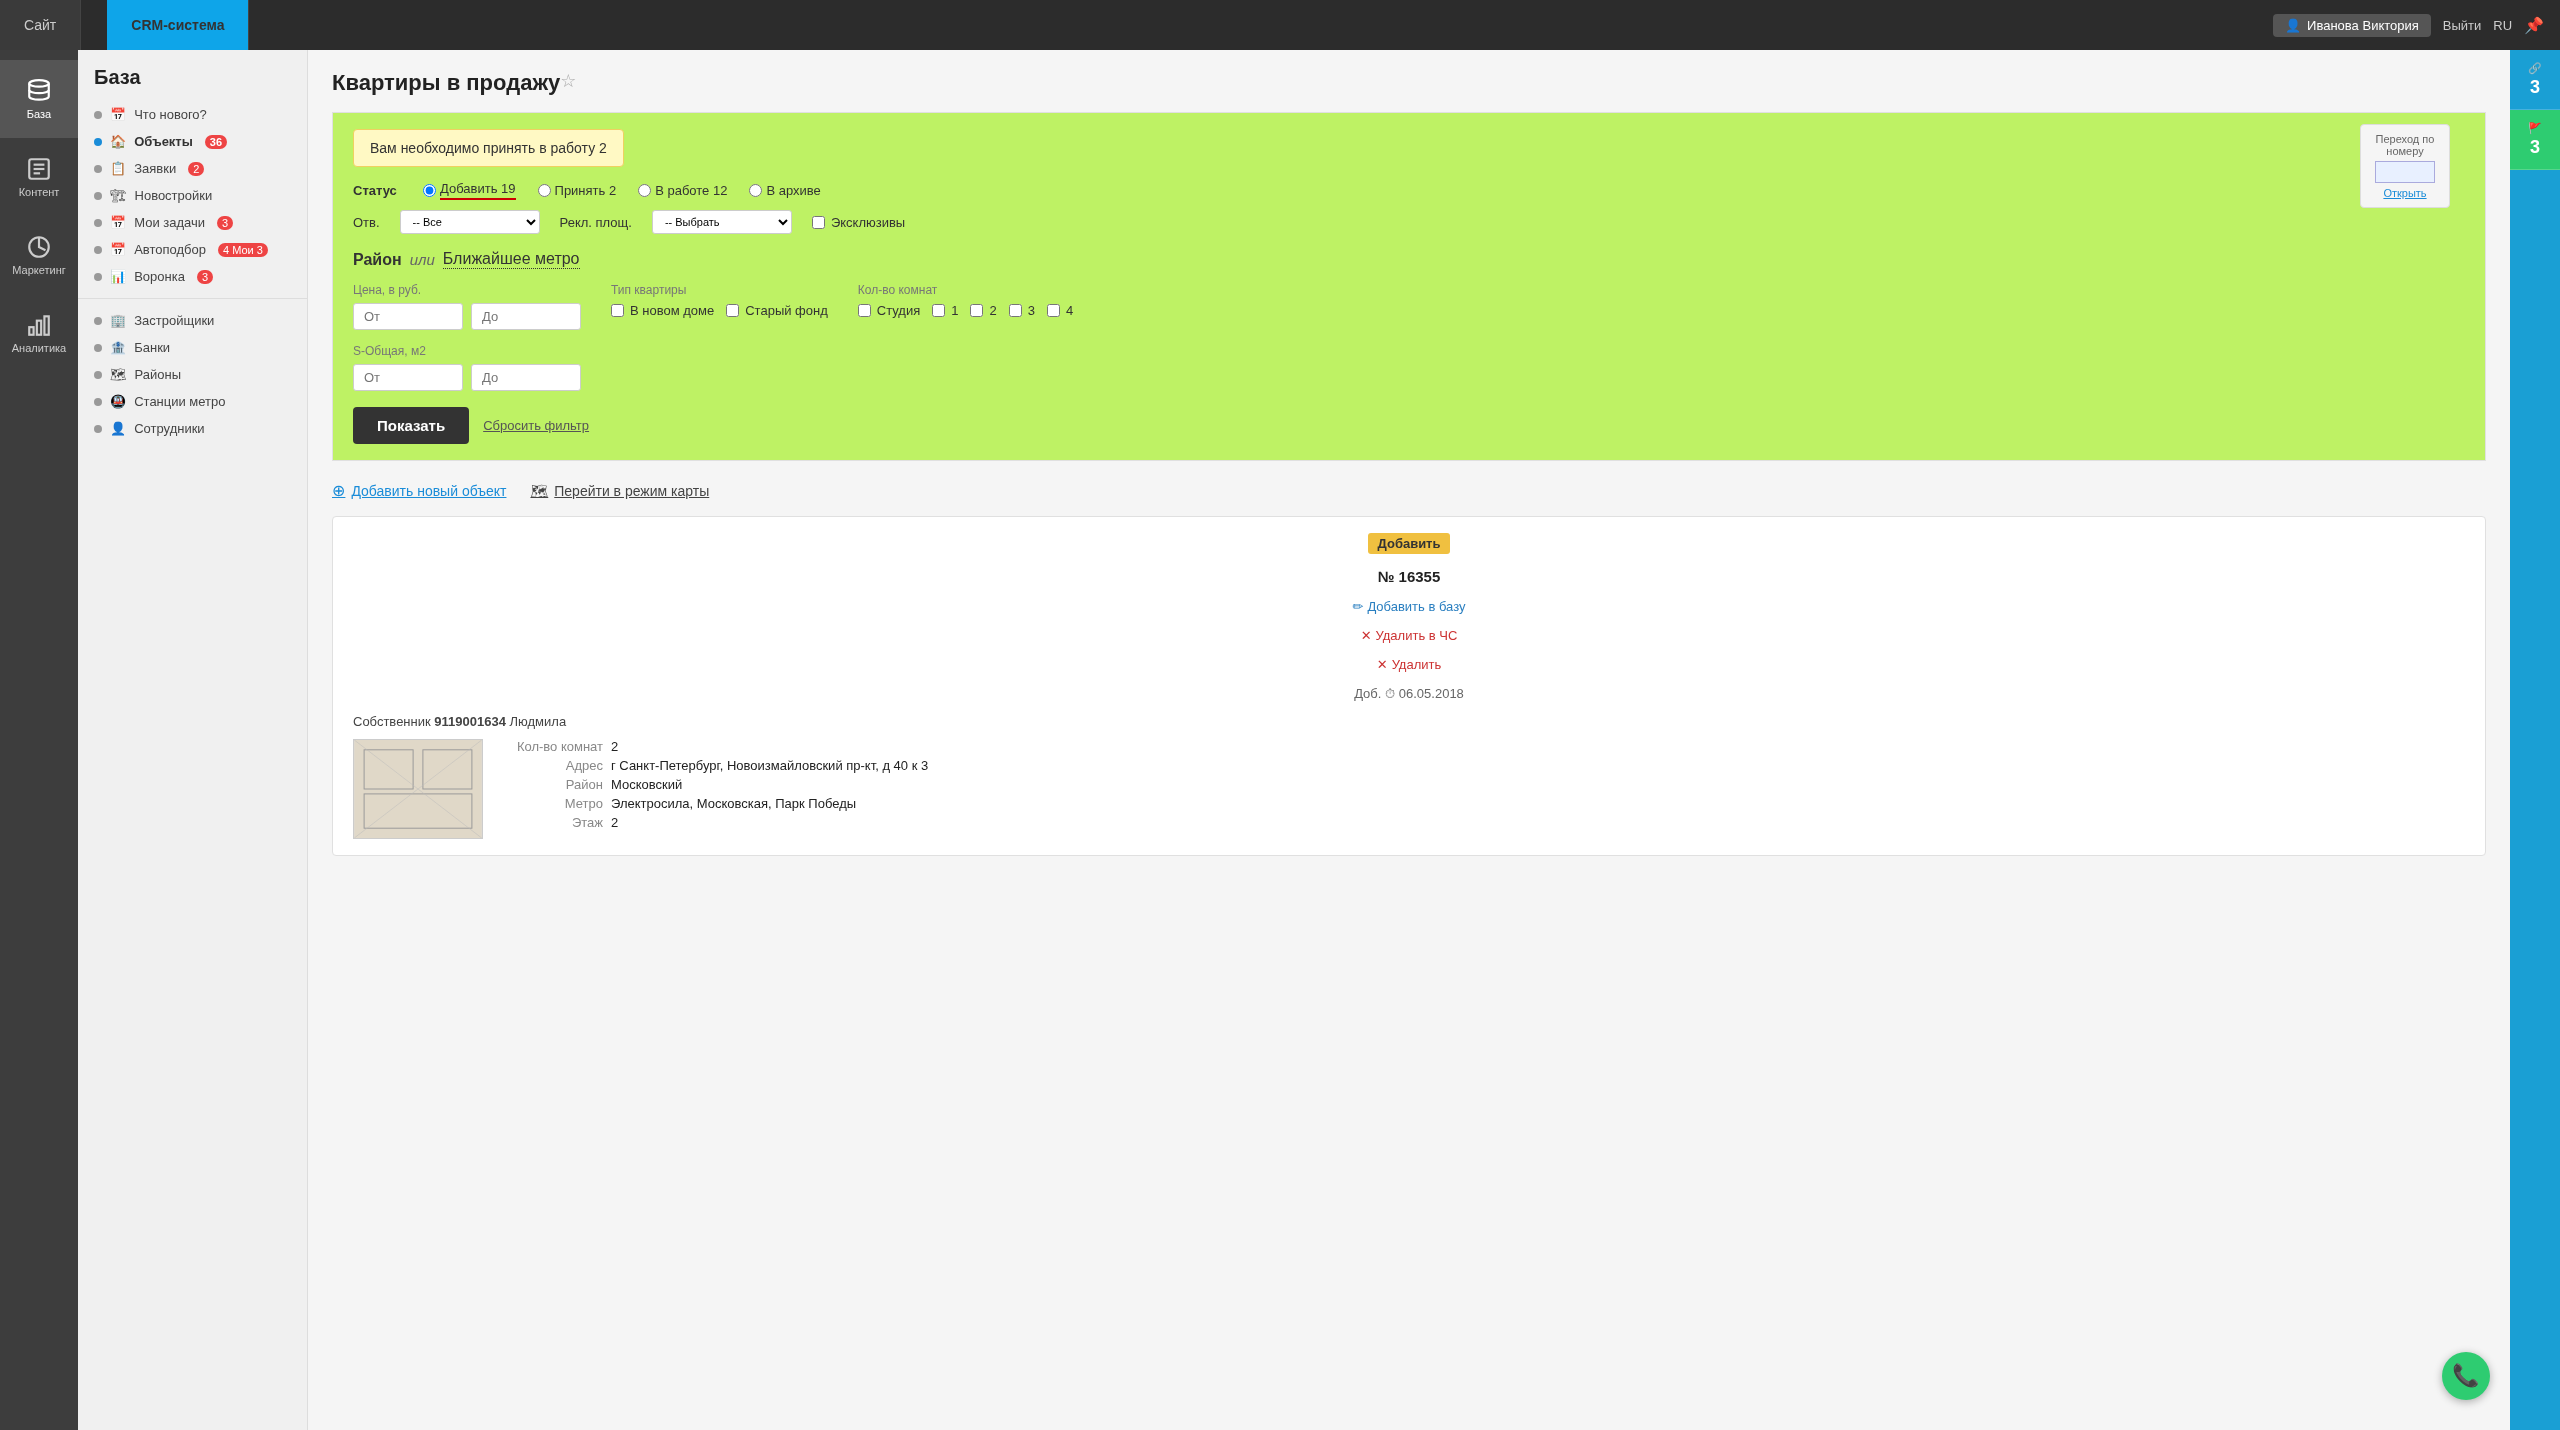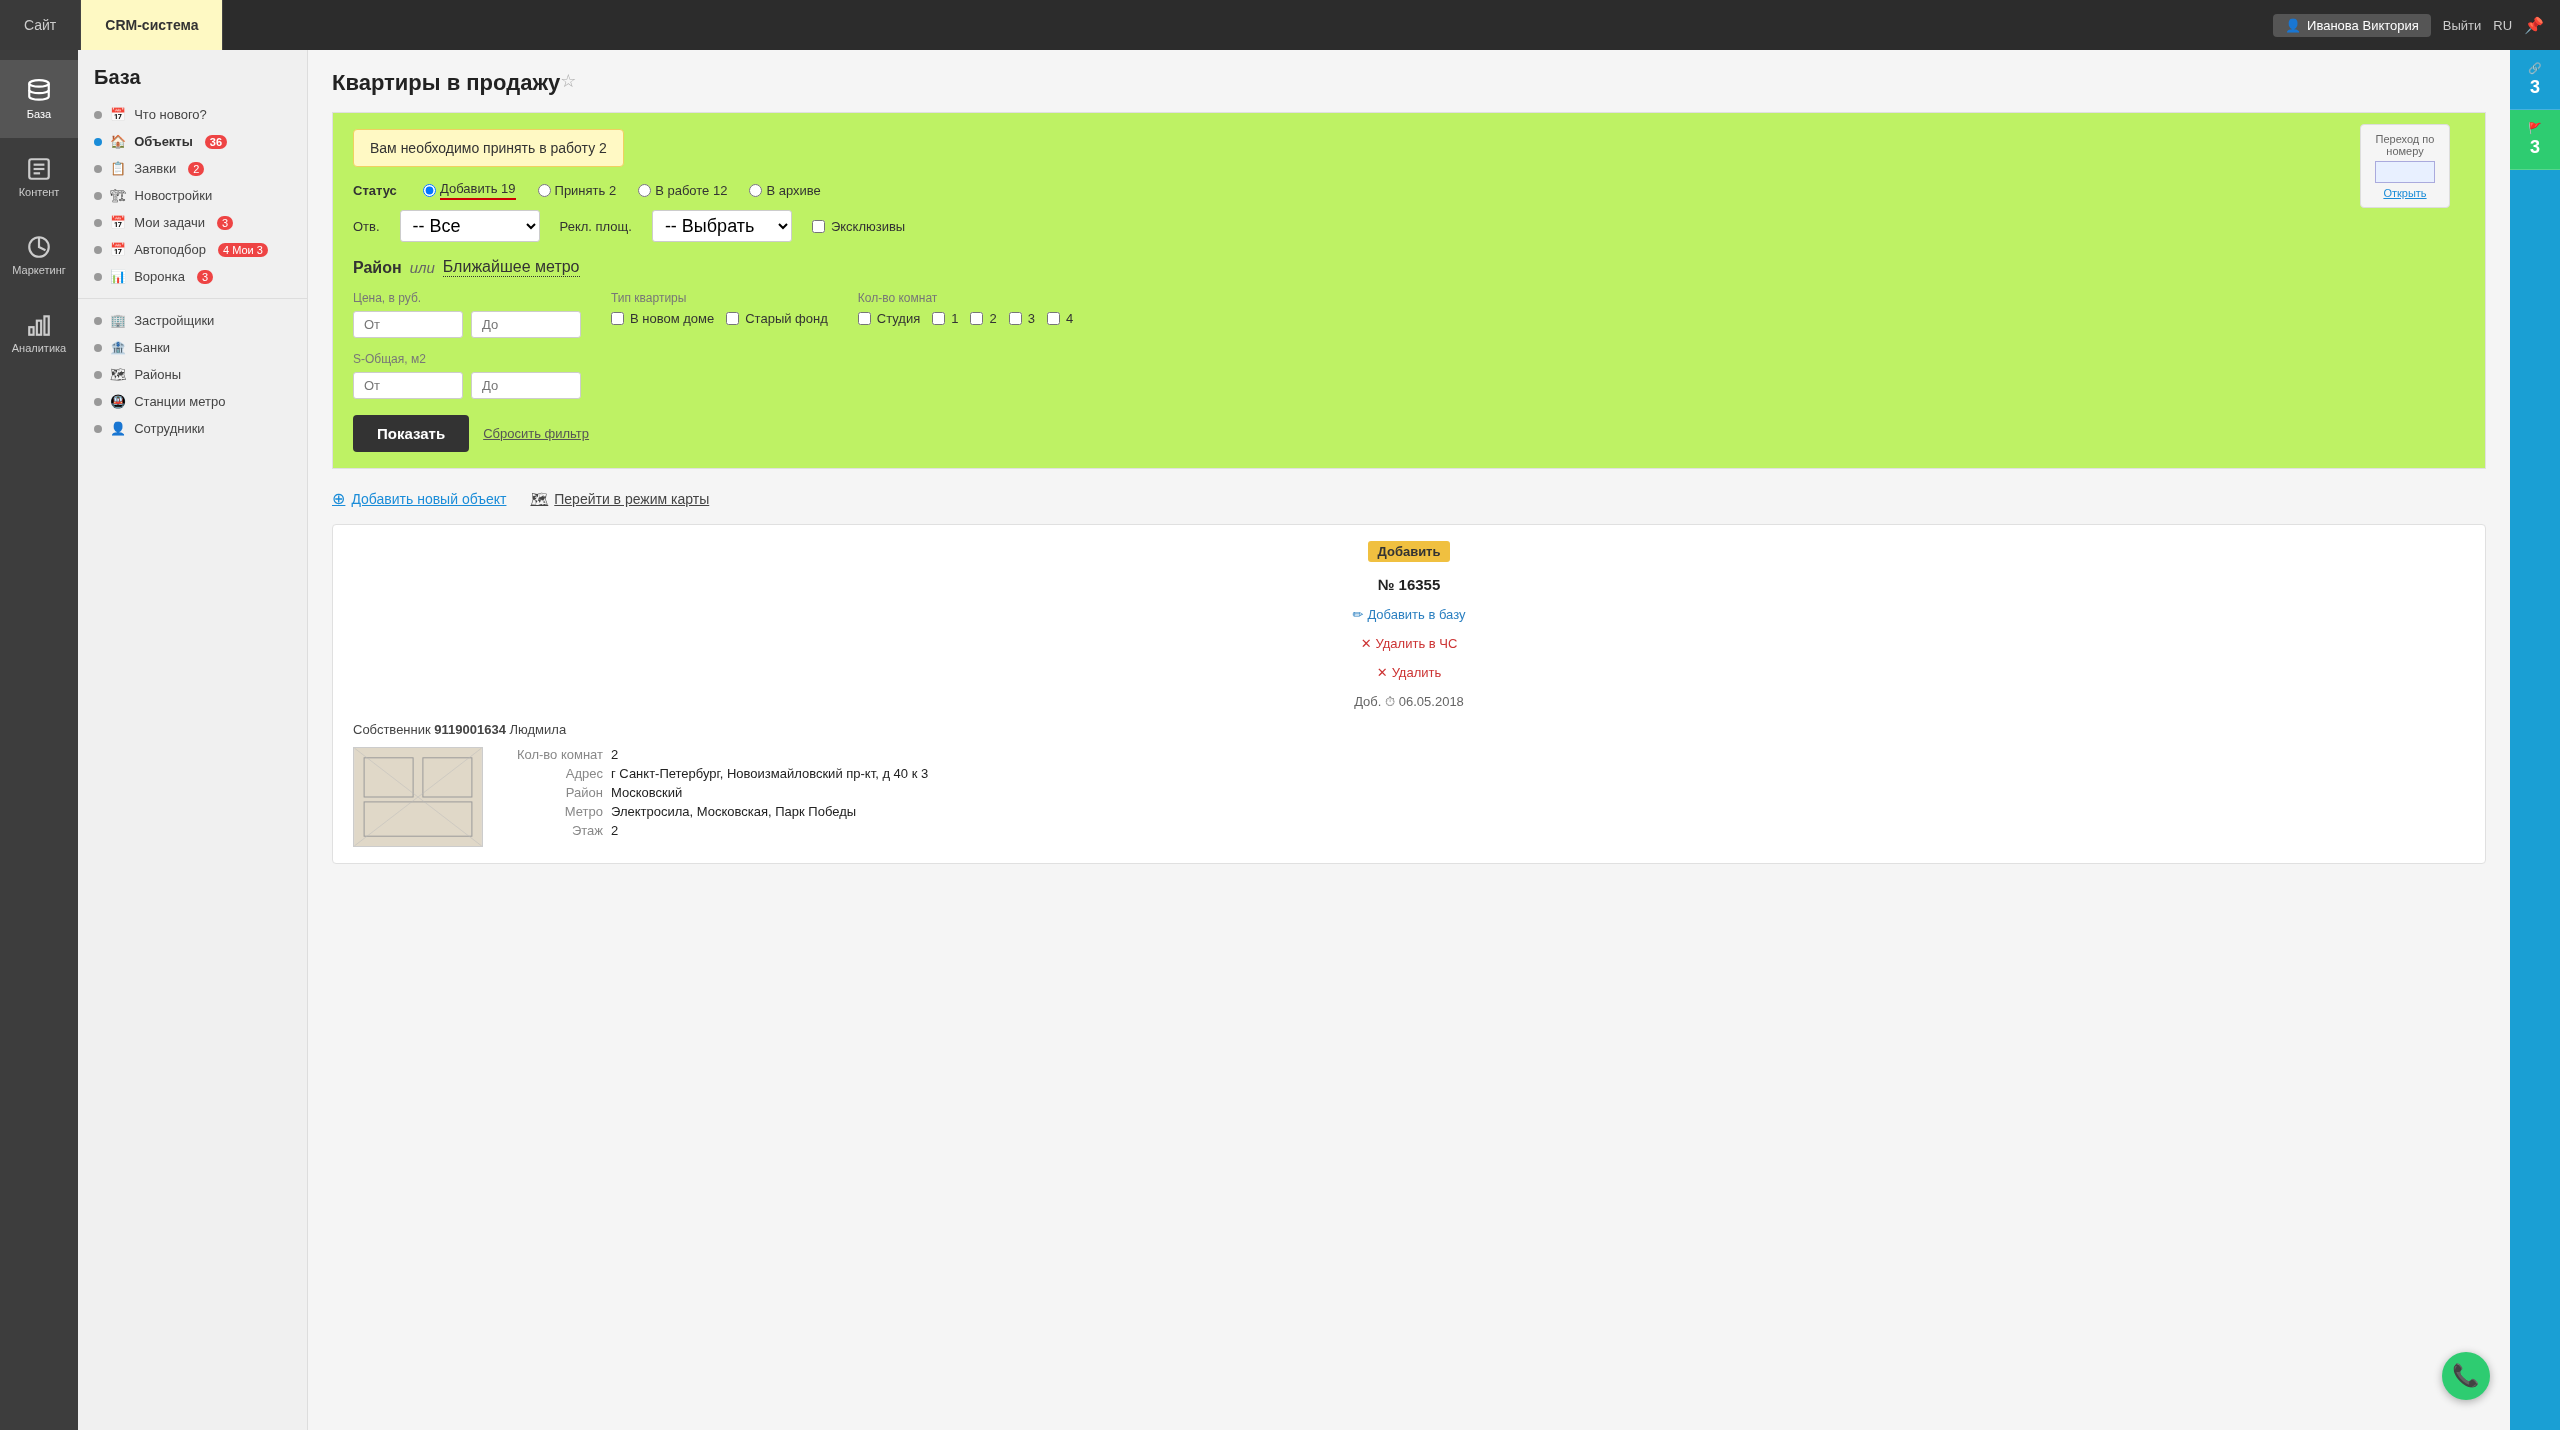--- a/index.html
+++ b/index.html
@@ -8,21 +8,21 @@
     
     .top-nav {
       display: flex; align-items: center; background: #2c2c2c; height: 50px; padding: 0 0 0 0;
       position: relative; z-index: 100;
     }
     .top-nav-tab {
       display: flex; align-items: center; justify-content: center;
       height: 50px; padding: 0 24px; font-size: 14px; color: #ccc; cursor: pointer;
       border-right: 1px solid #444;
     }
-    .top-nav-tab.active { background: #fef9c3; color: #333; font-weight: bold; }
+    .top-nav-tab.active { background: #0ea5e9; color: #333; font-weight: bold; margin-left: 26px; }
     .top-nav-tab:first-child { background: #3a3a3a; color: #ccc; min-width: 80px; }
     .top-nav-right {
       margin-left: auto; display: flex; align-items: center; gap: 12px; padding-right: 16px;
     }
     .user-badge {
       display: flex; align-items: center; gap: 6px; background: #555; border-radius: 4px;
       padding: 4px 12px; color: #fff; font-size: 13px;
     }
     .top-nav-btn { color: #ccc; font-size: 13px; cursor: pointer; background: none; border: none; }
     .lang-btn { color: #ccc; font-size: 13px; }
@@ -75,21 +75,21 @@
       padding: 10px 16px; margin-bottom: 14px; font-size: 14px; color: #333; display: inline-block;
     }
     .status-row { display: flex; align-items: center; gap: 20px; margin-bottom: 10px; }
     .status-label { font-size: 13px; color: #333; font-weight: bold; min-width: 50px; }
     .radio-group { display: flex; align-items: center; gap: 22px; }
     .radio-item { display: flex; align-items: center; gap: 4px; font-size: 13px; cursor: pointer; }
     .radio-underline { border-bottom: 2px solid #cc0000; padding-bottom: 2px; }
     .filter-row2 { display: flex; align-items: center; gap: 20px; margin-top: 10px; }
     .filter-label { font-size: 13px; color: #333; }
     .filter-select {
-      border: 1px solid #ccc; border-radius: 3px; padding: 4px 8px; font-size: 18px;
+      border: 1px solid #ccc; border-radius: 3px; padding: 4px 8px; font-size: 11px;
       background: #fff; cursor: pointer; min-width: 140px;
     }
     .checkbox-item { display: flex; align-items: center; gap: 6px; font-size: 13px; cursor: pointer; }
 
     
     .area-metro-row { display: flex; align-items: center; gap: 8px; margin: 16px 0 14px; }
     .area-tab { font-size: 16px; color: #333; cursor: pointer; font-weight: normal; }
     .area-tab.active { font-weight: bold; }
     .area-or { font-size: 15px; color: #666; font-style: italic; }
     .metro-tab { font-size: 16px; color: #333; cursor: pointer; border-bottom: 1px dotted #333; }

